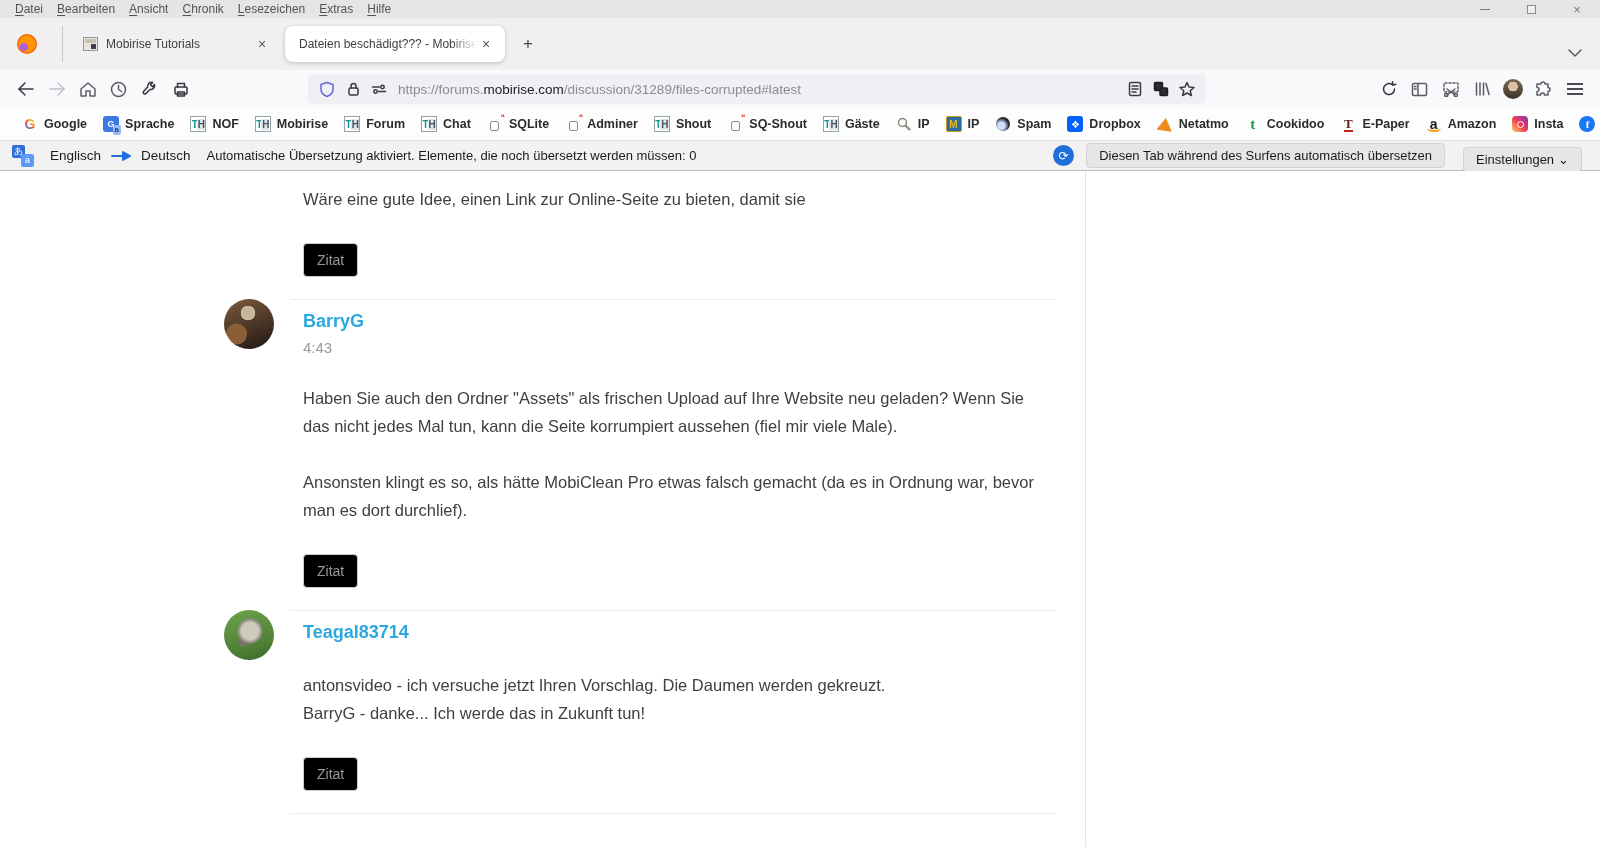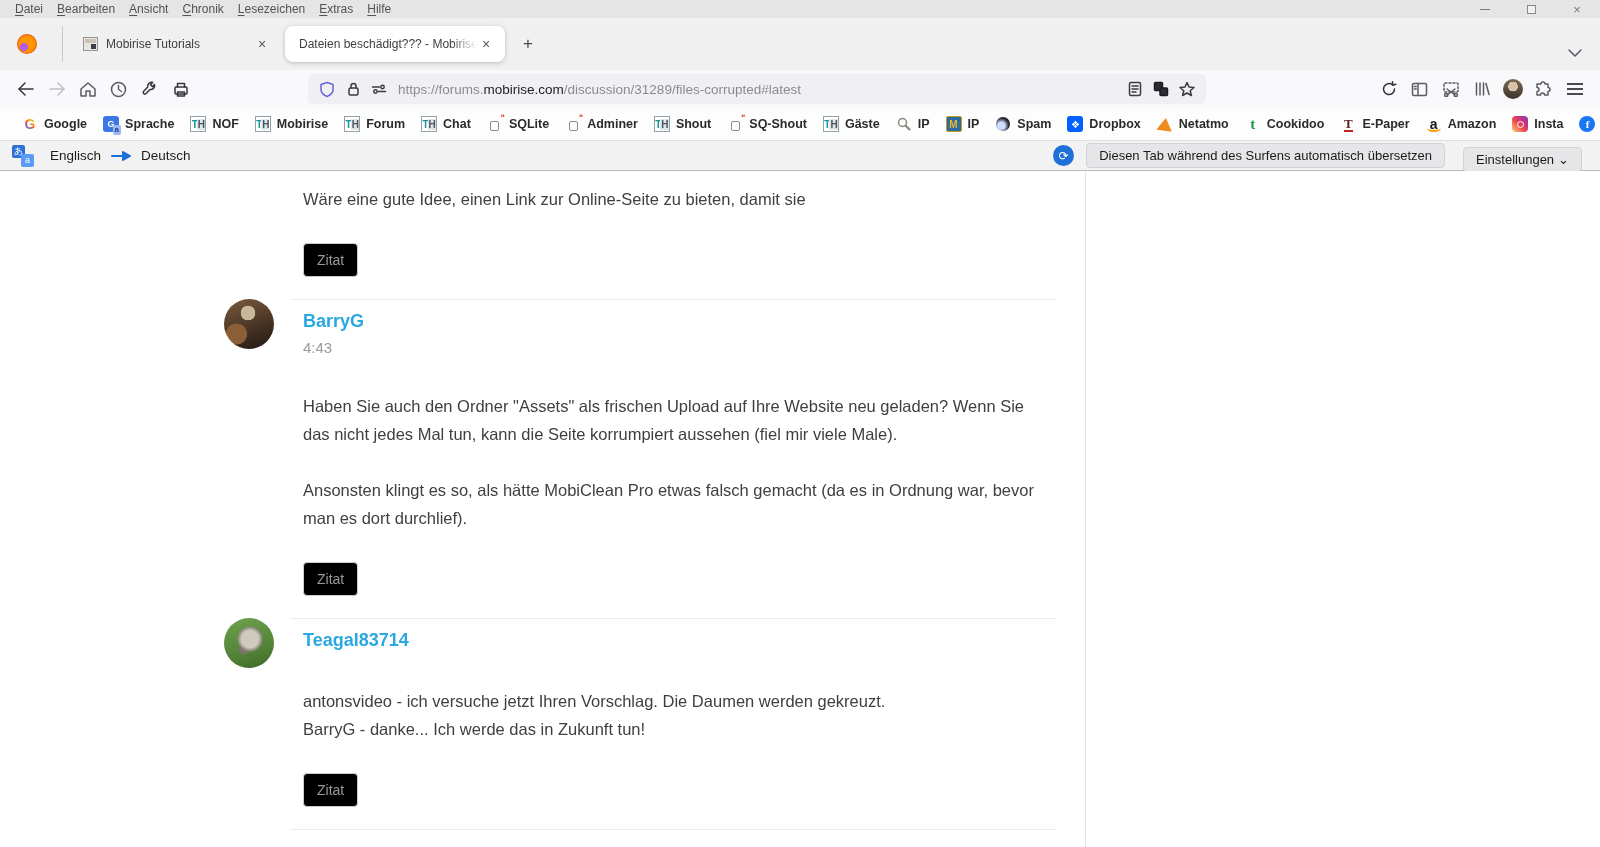--- a/index.html
+++ b/index.html
@@ -117,21 +117,21 @@
   .post::before { content:''; position:absolute; left:66px; right:29px; top:0; height:1px; background:#ececec; }
   .post-avatar { position:absolute; left:0; top:0; width:50px; height:50px; border-radius:50%; }
   .avatar-barryg { background: radial-gradient(circle at 48% 28%, #c9b79b 0 16%, transparent 17%),
                    radial-gradient(circle at 25% 70%, #8a5f37 0 20%, transparent 21%),
                    linear-gradient(160deg,#7b5b3e 0%,#4a3525 55%,#201712 100%); }
   .avatar-teagal { background: radial-gradient(circle at 52% 42%, #cfcabd 0 22%, #8d8b80 30%, transparent 34%),
                    radial-gradient(circle at 40% 62%, #777468 0 12%, transparent 14%),
                    linear-gradient(165deg,#6da24c 0%,#4f7f35 70%,#3e662a 100%); }
   .post-author { font-size:18px; font-weight:bold; color:#29a8e1; }
   .post-time { margin-top:7px; font-size:15px; color:#9a9a9a; }
-  .post-body { margin-top:36px; width:750px; line-height:28px; }
+  .post-body { margin-top:28px; width:750px; line-height:28px; }
   .post-body p.para + p.para { margin-top:28px; }
   .end-divider { height:1px; background:#ececec; margin:0 29px 0 66px; }
 
   u { text-decoration:underline; text-underline-offset:2px; }
   svg { stroke:#5b5b66; fill:none; stroke-width:1.5; stroke-linecap:round; stroke-linejoin:round; }
   svg.disabled { stroke:#bfbfc9; }
 </style>
 </head>
 <body>
 
@@ -440,20 +440,21 @@
       <span class="sq sq2">a</span>
     </span>
     <span class="lang">Englisch</span>
     <span class="arrow-blue">
       <svg width="20" height="10" viewBox="0 0 20 10" style="stroke:#1f6fd8;fill:#1f6fd8;stroke-width:2">
           <line x1="1" y1="5" x2="13" y2="5"></line>
           <path d="M12 1 L19 5 L12 9 Z"></path>
         </svg>
     </span>
     <span class="lang">Deutsch</span>
+    <span class="tl-status">Automatische Übersetzung aktiviert. Elemente, die noch übersetzt werden müssen: 0</span>
     <span class="tl-right">
       <span class="sync-badge">⟳</span>
       <button class="tl-btn">Diesen Tab während des Surfens automatisch übersetzen</button>
       <button class="tl-btn tl-settings">
           <span>Einstellungen</span>
           <span>⌄</span>
         </button>
     </span>
   </div>
 

